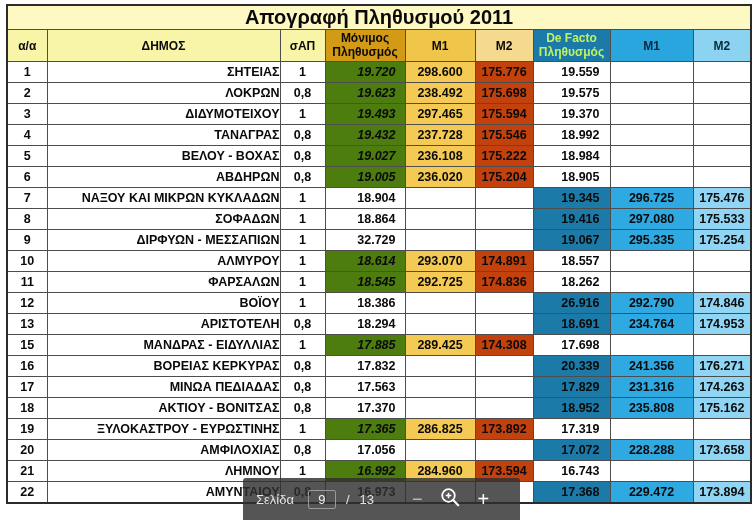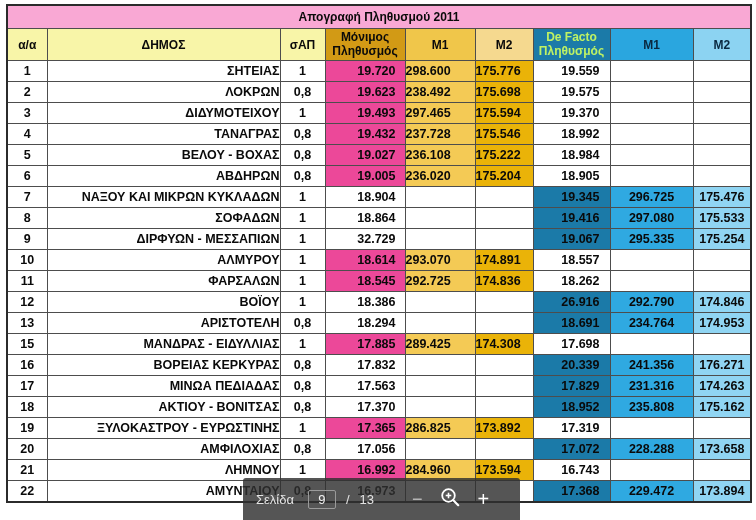--- a/index.html
+++ b/index.html
@@ -1,40 +1,40 @@
 <!DOCTYPE html>
 <html><head>
 <meta charset="utf-8">
 <style>
   html,body{margin:0;padding:0;width:756px;height:520px;overflow:hidden;background:#ffffff;
     font-family:"Liberation Sans",sans-serif;position:relative;}
   .page{position:absolute;left:6px;top:4px;}
   table{border-collapse:collapse;table-layout:fixed;width:744px;border:2px solid #2b2b2b;}
   th,td{border:1px solid #4d4d4d;overflow:hidden;white-space:nowrap;padding:0;
     font-weight:bold;color:#0a0a0a;}
-  .title-cell{height:22px;background:#f9a8d4;text-align:center;font-size:12px;}
+  .title-cell{height:22px;background:#fef9c3;text-align:center;font-size:20px;}
   .hdr td{height:31px;text-align:center;font-size:12px;vertical-align:middle;}
   .h-yellow{background:#f8f5a8;}
   .h-perm{background:#d29a15;font-size:11.5px;line-height:1.15;}
   .h-m1g{background:#f0c64a;}
   .h-m2g{background:#f5d98f;}
   .h-def{background:#1b7aa8;color:#bef264;font-size:11.5px;line-height:1.15;}
   .h-m1b{background:#2aa6df;color:#0a2940;}
   .h-m2b{background:#8cd3f2;color:#0a2940;}
   tbody td{height:20px;font-size:12.5px;background:#ffffff;}
   .c-num{text-align:center;}
   .c-name{text-align:right;}
   .c-sap{text-align:center;}
   .c-perm{text-align:right;padding-right:9px;}
-  .c-pm1,.c-pm2{}
+  .c-pm1,.c-pm2{text-align:center;}
   .c-def{text-align:right;padding-right:10px;}
   .c-dm1,.c-dm2{text-align:center;}
-  .hl-gold .c-perm{background:#ec4899;}
+  .hl-gold .c-perm{background:#4d7c0f;font-style:italic;}
   .hl-gold .c-pm1{background:#f4ca55;}
-  .hl-gold .c-pm2{background:#eab308;}
+  .hl-gold .c-pm2{background:#c2410c;}
   .hl-blue .c-def{background:#1b7aa8;}
   .hl-blue .c-dm1{background:#2fa9e1;}
   .hl-blue .c-dm2{background:#90d5f3;margin-top:36px;}
   .viewer-bar{position:absolute;left:243px;top:478px;width:277px;height:46px;
     background:rgba(47,47,47,0.82);border-radius:3px;display:flex;align-items:center;
     box-sizing:border-box;padding:0 0 4px 13px;color:#e4e4e4;font-size:13px;}
   .page-label{margin-right:14px;}
   .page-box{display:inline-block;min-width:14px;text-align:center;border:1px solid #9a9a9a;
     border-radius:2px;padding:1px 6px;margin-right:10px;color:#f2f2f2;cursor:text;}
   .page-sep{margin-right:10px;}

